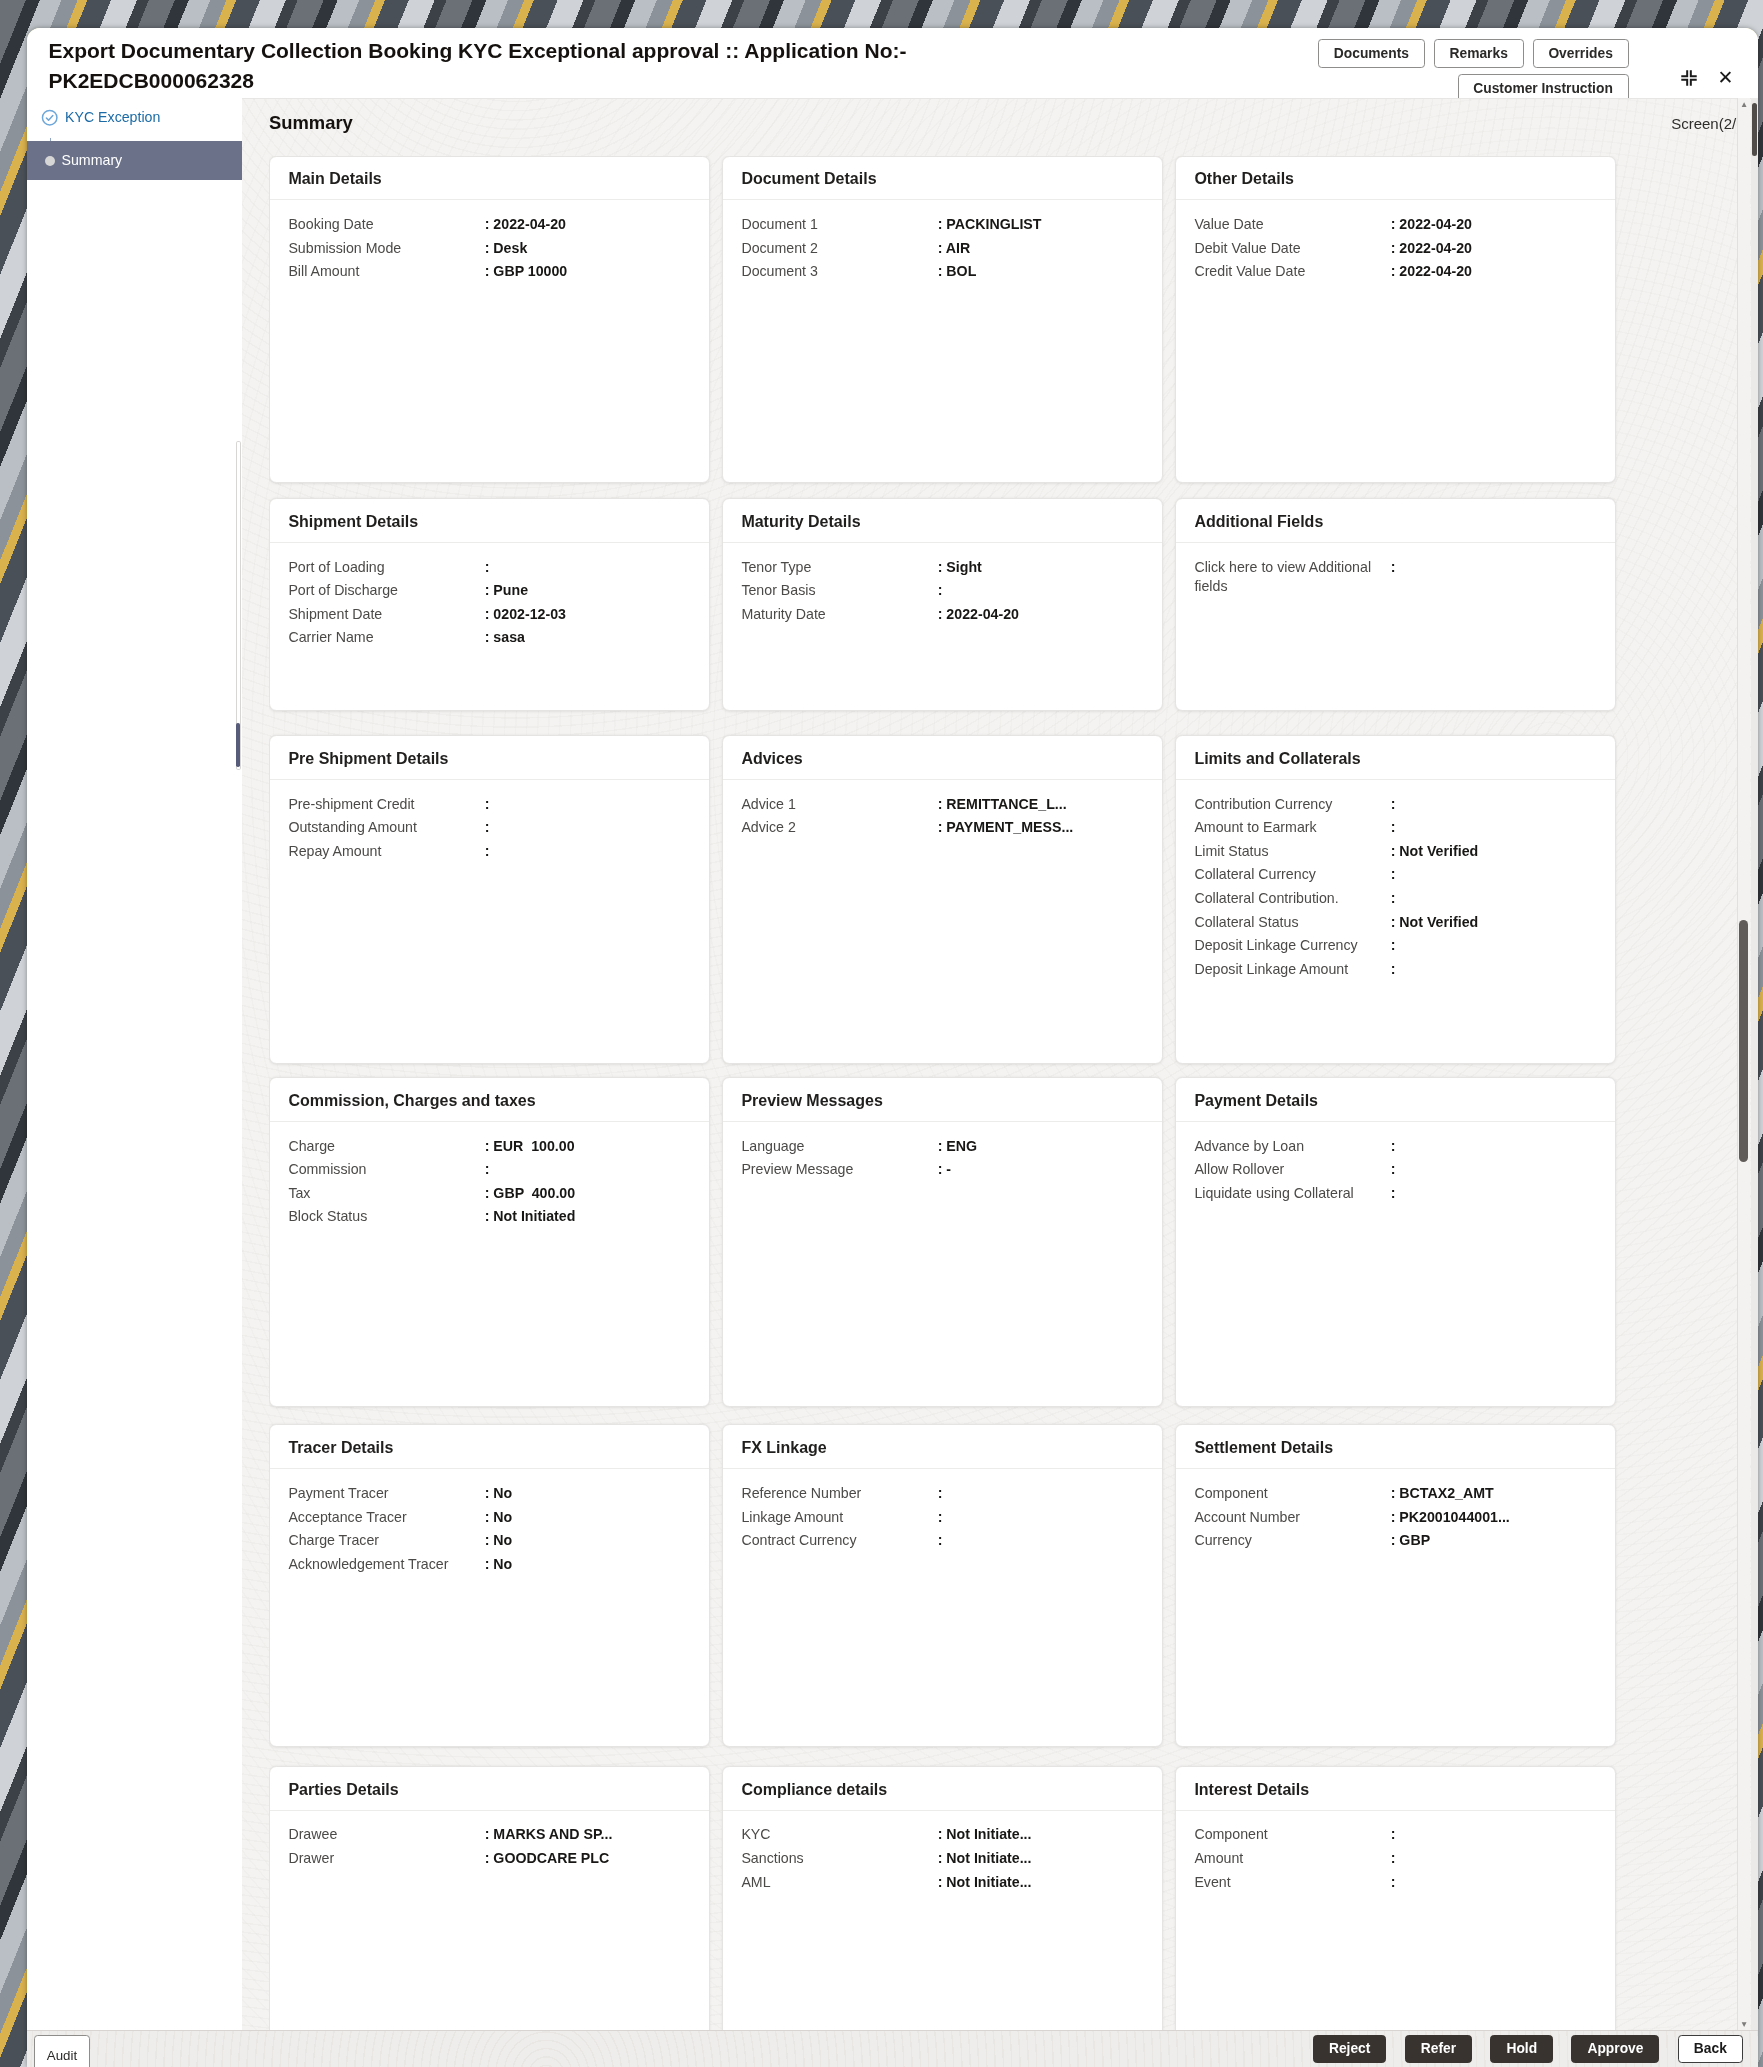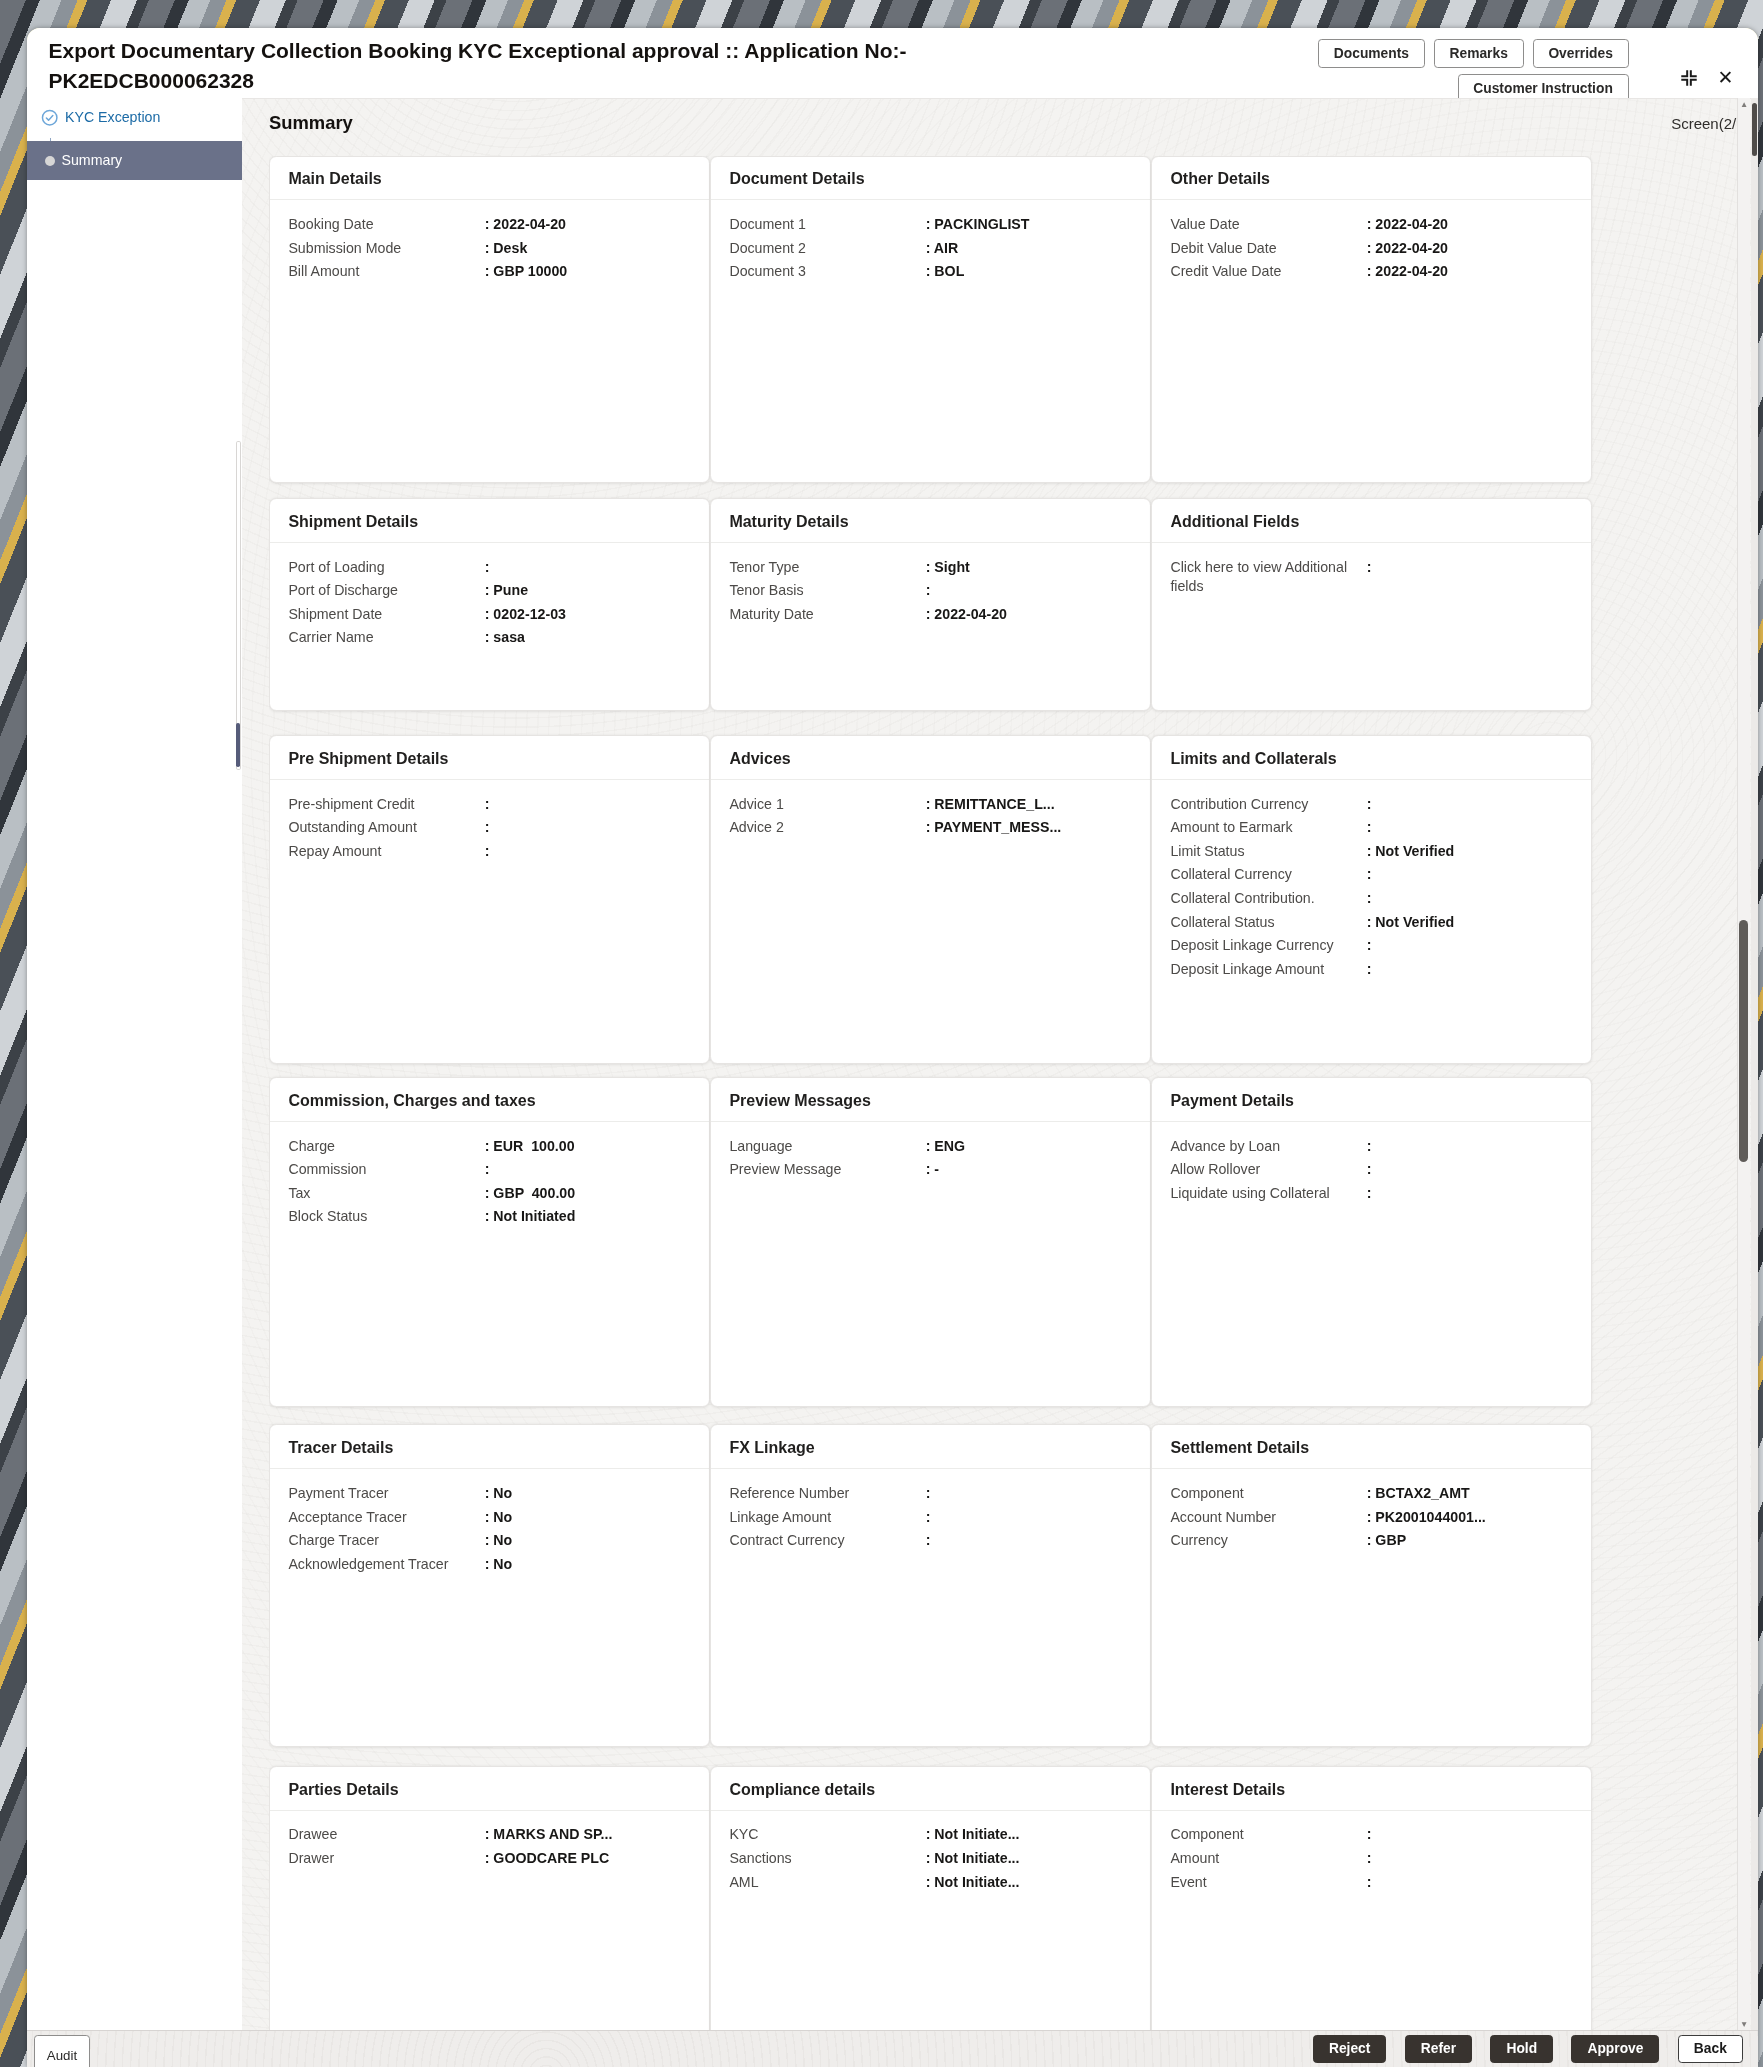--- a/index.html
+++ b/index.html
@@ -38,21 +38,21 @@
     position:absolute;left:215px;top:70px;width:1521px;bottom:36px;overflow:hidden;
     background-color:#f4f3f1;border-top:0.9px solid #e8e6e4;
     background-image:
       repeating-radial-gradient(circle at 18% -8%,rgba(120,110,100,0.035) 0 1.4px,transparent 1.4px 9.2px),
       repeating-radial-gradient(circle at 86% 34%,rgba(120,110,100,0.028) 0 1.4px,transparent 1.4px 11px);
   }
   .content-head{display:flex;justify-content:space-between;align-items:baseline;padding:13px 13px 0 27.5px;}
   .page-heading{font-size:18.4px;font-weight:700;color:#14110f;}
   .screen-indicator{font-size:15px;color:#2f2d2b;}
   .cards{position:absolute;top:57px;left:27.5px;right:9.2px;bottom:0;overflow:hidden;}
-  .card-row{display:grid;grid-template-columns:441px 441px 441px;}
+  .card-row{display:grid;grid-template-columns:441px 441px 441px;column-gap:12px;}
   .card{
     background:#fff;border:0.9px solid #e6e4e2;border-radius:7.3px;overflow:hidden;
     box-shadow:0 0.9px 2.8px rgba(0,0,0,0.08);
   }
   .card-head{padding:13.8px 18.4px 11px;border-bottom:0.9px solid #ececea;}
   .card-title{font-size:16px;font-weight:700;color:#201f1e;}
   .card-body{padding:14.7px 18.4px;}
   .field{display:flex;margin-bottom:4.6px;font-size:14.2px;line-height:19px;}
   .f-label{flex:0 0 189px;color:#4c4a48;padding-right:7.3px;}
   .f-value{flex:1;font-weight:700;color:#181716;white-space:pre-wrap;}

